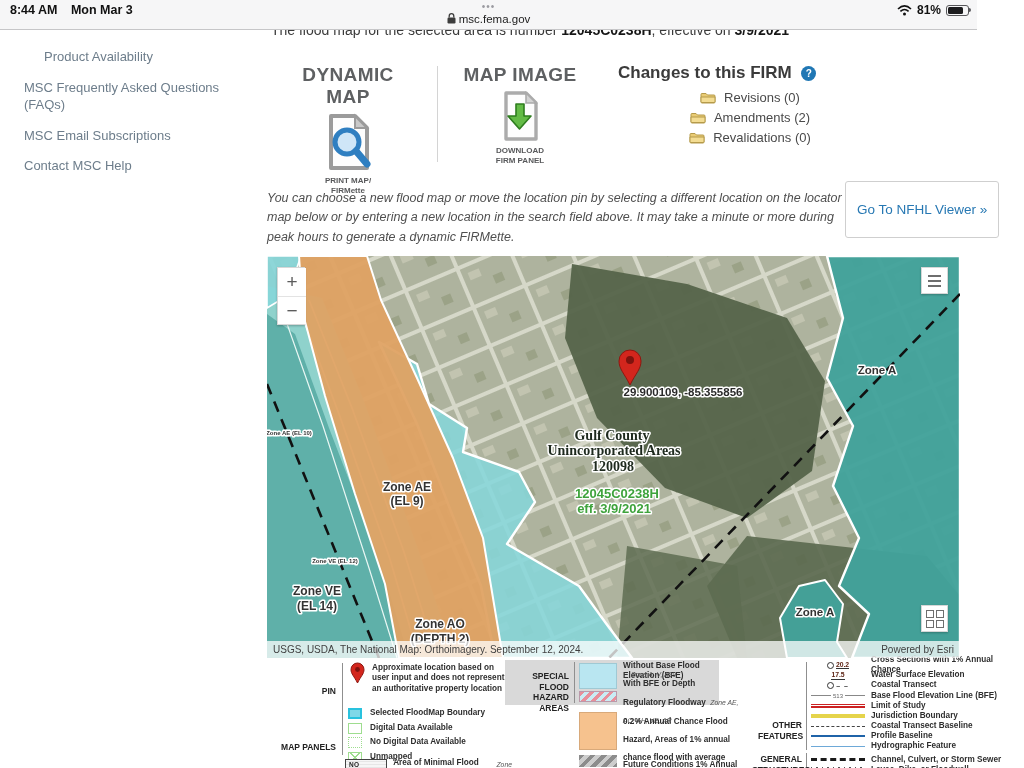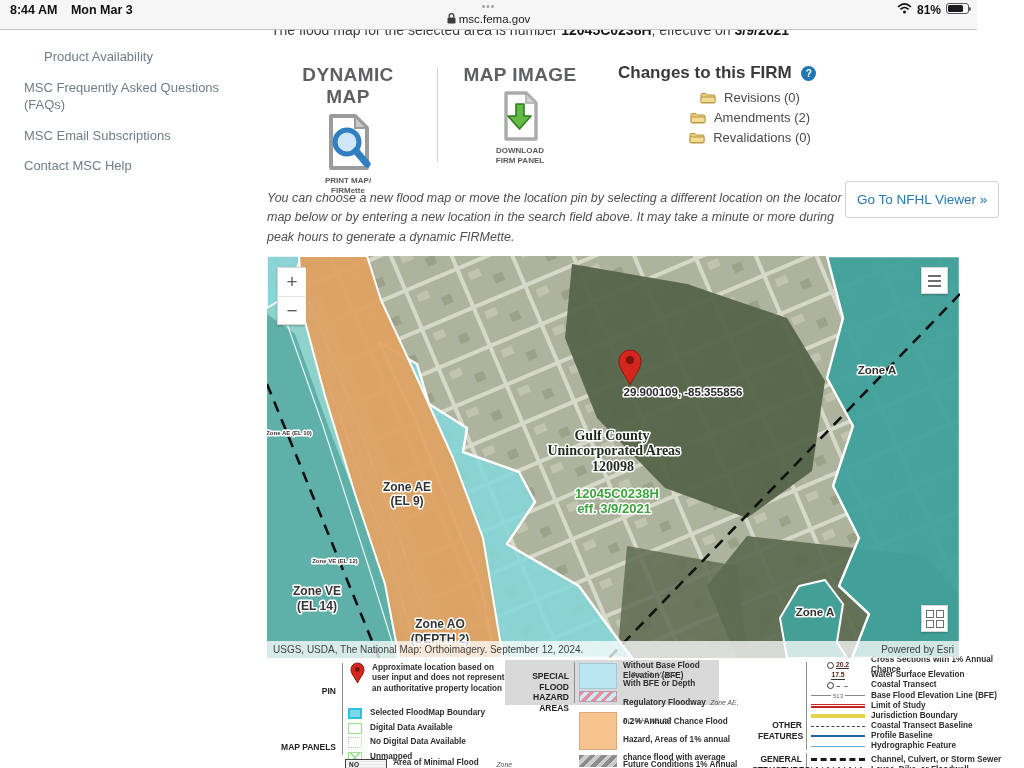--- a/index.html
+++ b/index.html
@@ -7,21 +7,21 @@
     font-family:"Liberation Sans", sans-serif; }
   #page { position:relative; width:1024px; height:768px; background:#fff; }
 
   
   .chrome { position:absolute; left:0; top:0; width:977px; height:30px;
     background:#f6f6f7; border-bottom:1px solid #c6c6c8; z-index:20; }
   .status-left { position:absolute; left:10px; top:3px; font-size:12.5px; font-weight:700; color:#111; }
   .status-left .date { font-weight:600; margin-left:10px; }
   .tab-dots { position:absolute; left:0; right:0; top:1px; text-align:center;
     color:#9a9aa0; font-size:10px; letter-spacing:1px; }
-  .status-right { position:absolute; right:8px; top:3px; display:flex; align-items:flex-start; gap:5px;
+  .status-right { position:absolute; right:8px; top:3px; display:flex; align-items:center; gap:5px;
     font-size:12px; font-weight:600; color:#111; }
   .battery { position:relative; width:23px; height:11px; border:1px solid #57575a; border-radius:3px; }
   .battery .fill { position:absolute; left:1px; top:1px; width:15px; height:7px; background:#1c1c1e; border-radius:1.5px; }
   .battery .nub { position:absolute; right:-3px; top:2.5px; width:2px; height:4px; background:#57575a; border-radius:0 2px 2px 0; }
   .url-row { position:absolute; left:0; right:0; top:13px; text-align:center; font-size:11.5px; color:#222; }
   .url-row svg { vertical-align:-1px; margin-right:3px; }
 
   
   .headline { position:absolute; left:240px; top:22px; width:580px; text-align:center;
     font-size:14px; color:#3a3a3a; z-index:5; }
@@ -41,21 +41,21 @@
   .icon-wrap { display:flex; justify-content:center; margin-top:4px; }
   .changes { position:absolute; left:618px; top:63px; width:260px; }
   .changes-title { font-size:17px; font-weight:700; color:#3b3b3b; }
   .help { display:inline-block; width:15px; height:15px; border-radius:50%; background:#2077b4; color:#fff;
     font-size:10px; font-weight:700; text-align:center; line-height:15px; margin-left:5px; vertical-align:1px; cursor:pointer; }
   .folder-row { display:flex; align-items:center; gap:8px; margin-top:5px; font-size:13px; color:#4a4a4a; cursor:pointer; padding-left:4px;justify-content:center; }
 
   
   .note { position:absolute; left:267px; top:189px; width:578px; font-size:12.5px; font-style:italic;
     color:#4f4f4f; line-height:1.55; }
-  .nfhl-btn { position:absolute; left:845px; top:181px; padding:10px 11px; background:#fff;
+  .nfhl-btn { position:absolute; left:845px; top:181px; padding:20px 11px; background:#fff;
     border:1px solid #cfcfcf; border-radius:3px; font-size:13.5px; color:#2778b3; cursor:pointer; }
 
   
   .map { position:absolute; left:267px; top:256px; width:693px; height:402px; background:#a9af9b; overflow:hidden; cursor:grab; }
   .map svg.base { position:absolute; left:0; top:0; }
   .zoom-ctl { position:absolute; left:10px; top:11px; width:28px; background:#fff; border:1px solid #d7d7d7;
     box-shadow:0 1px 2px rgba(0,0,0,.25); z-index:4; }
   .zoom-btn { width:28px; height:28px; display:flex; align-items:center; justify-content:center;
     font-size:19px; color:#5c5c5c; cursor:pointer; background:#fff; }
   .zoom-btn + .zoom-btn { border-top:1px solid #e3e3e3; }

